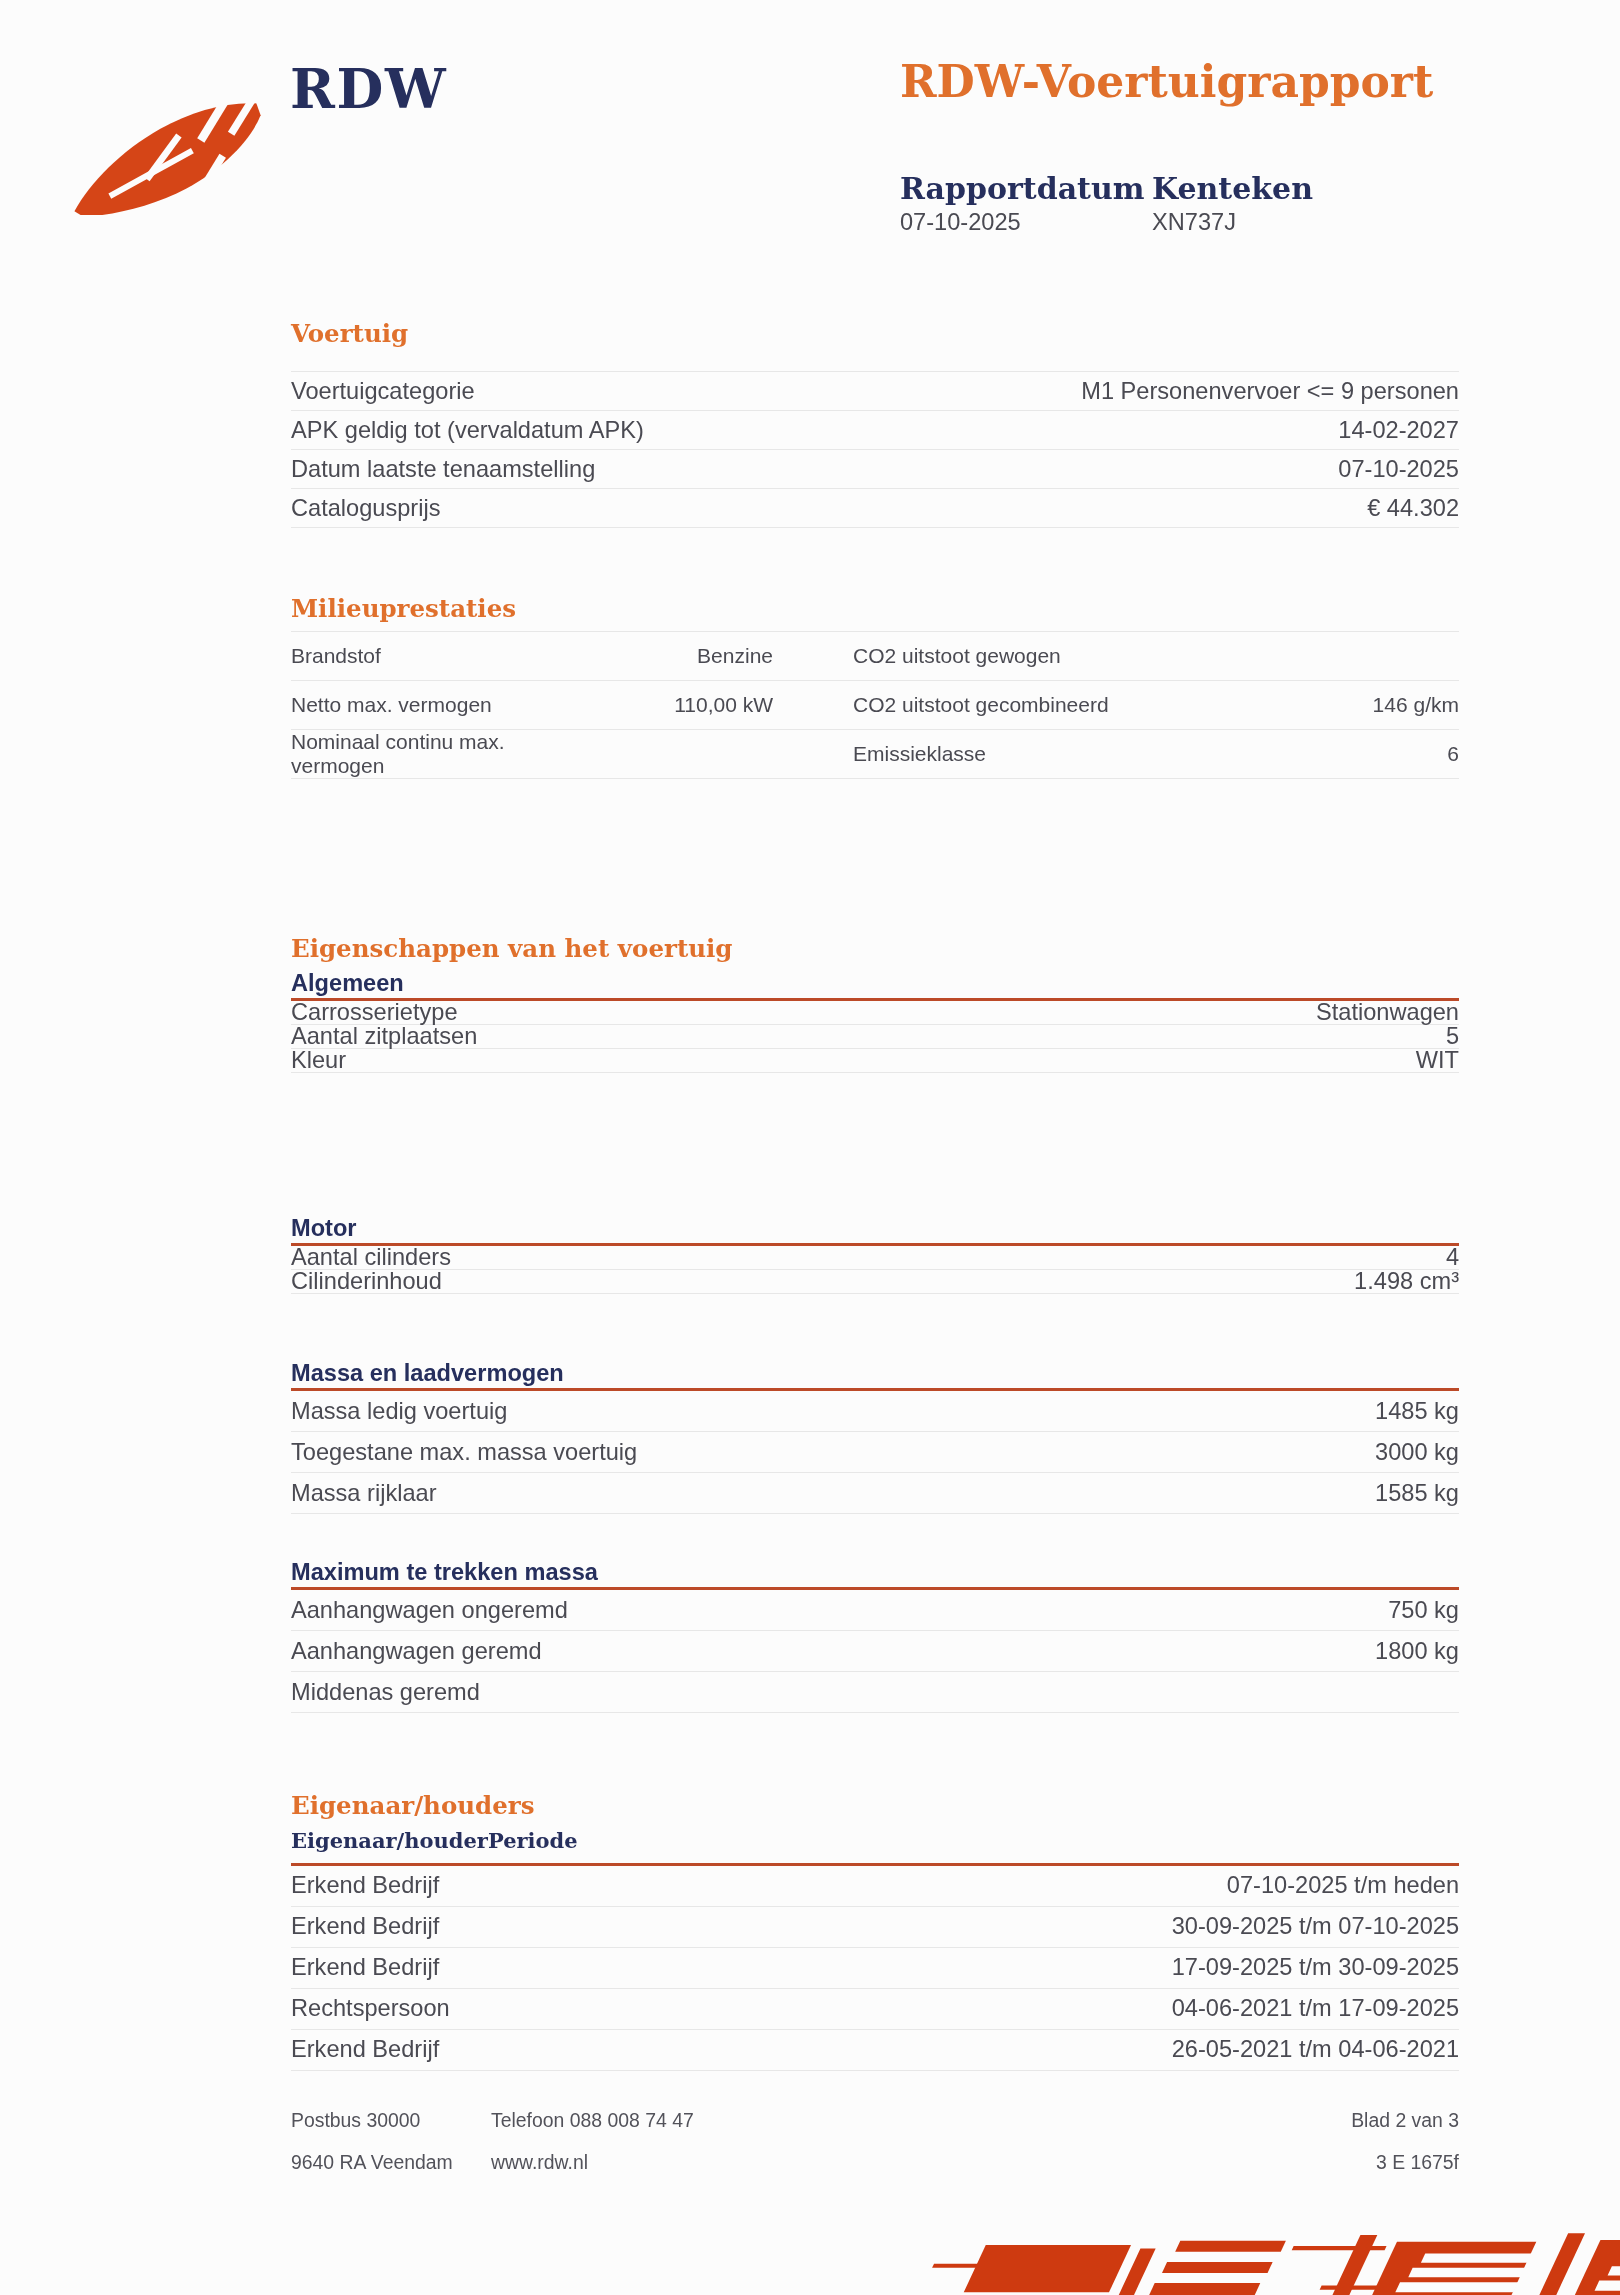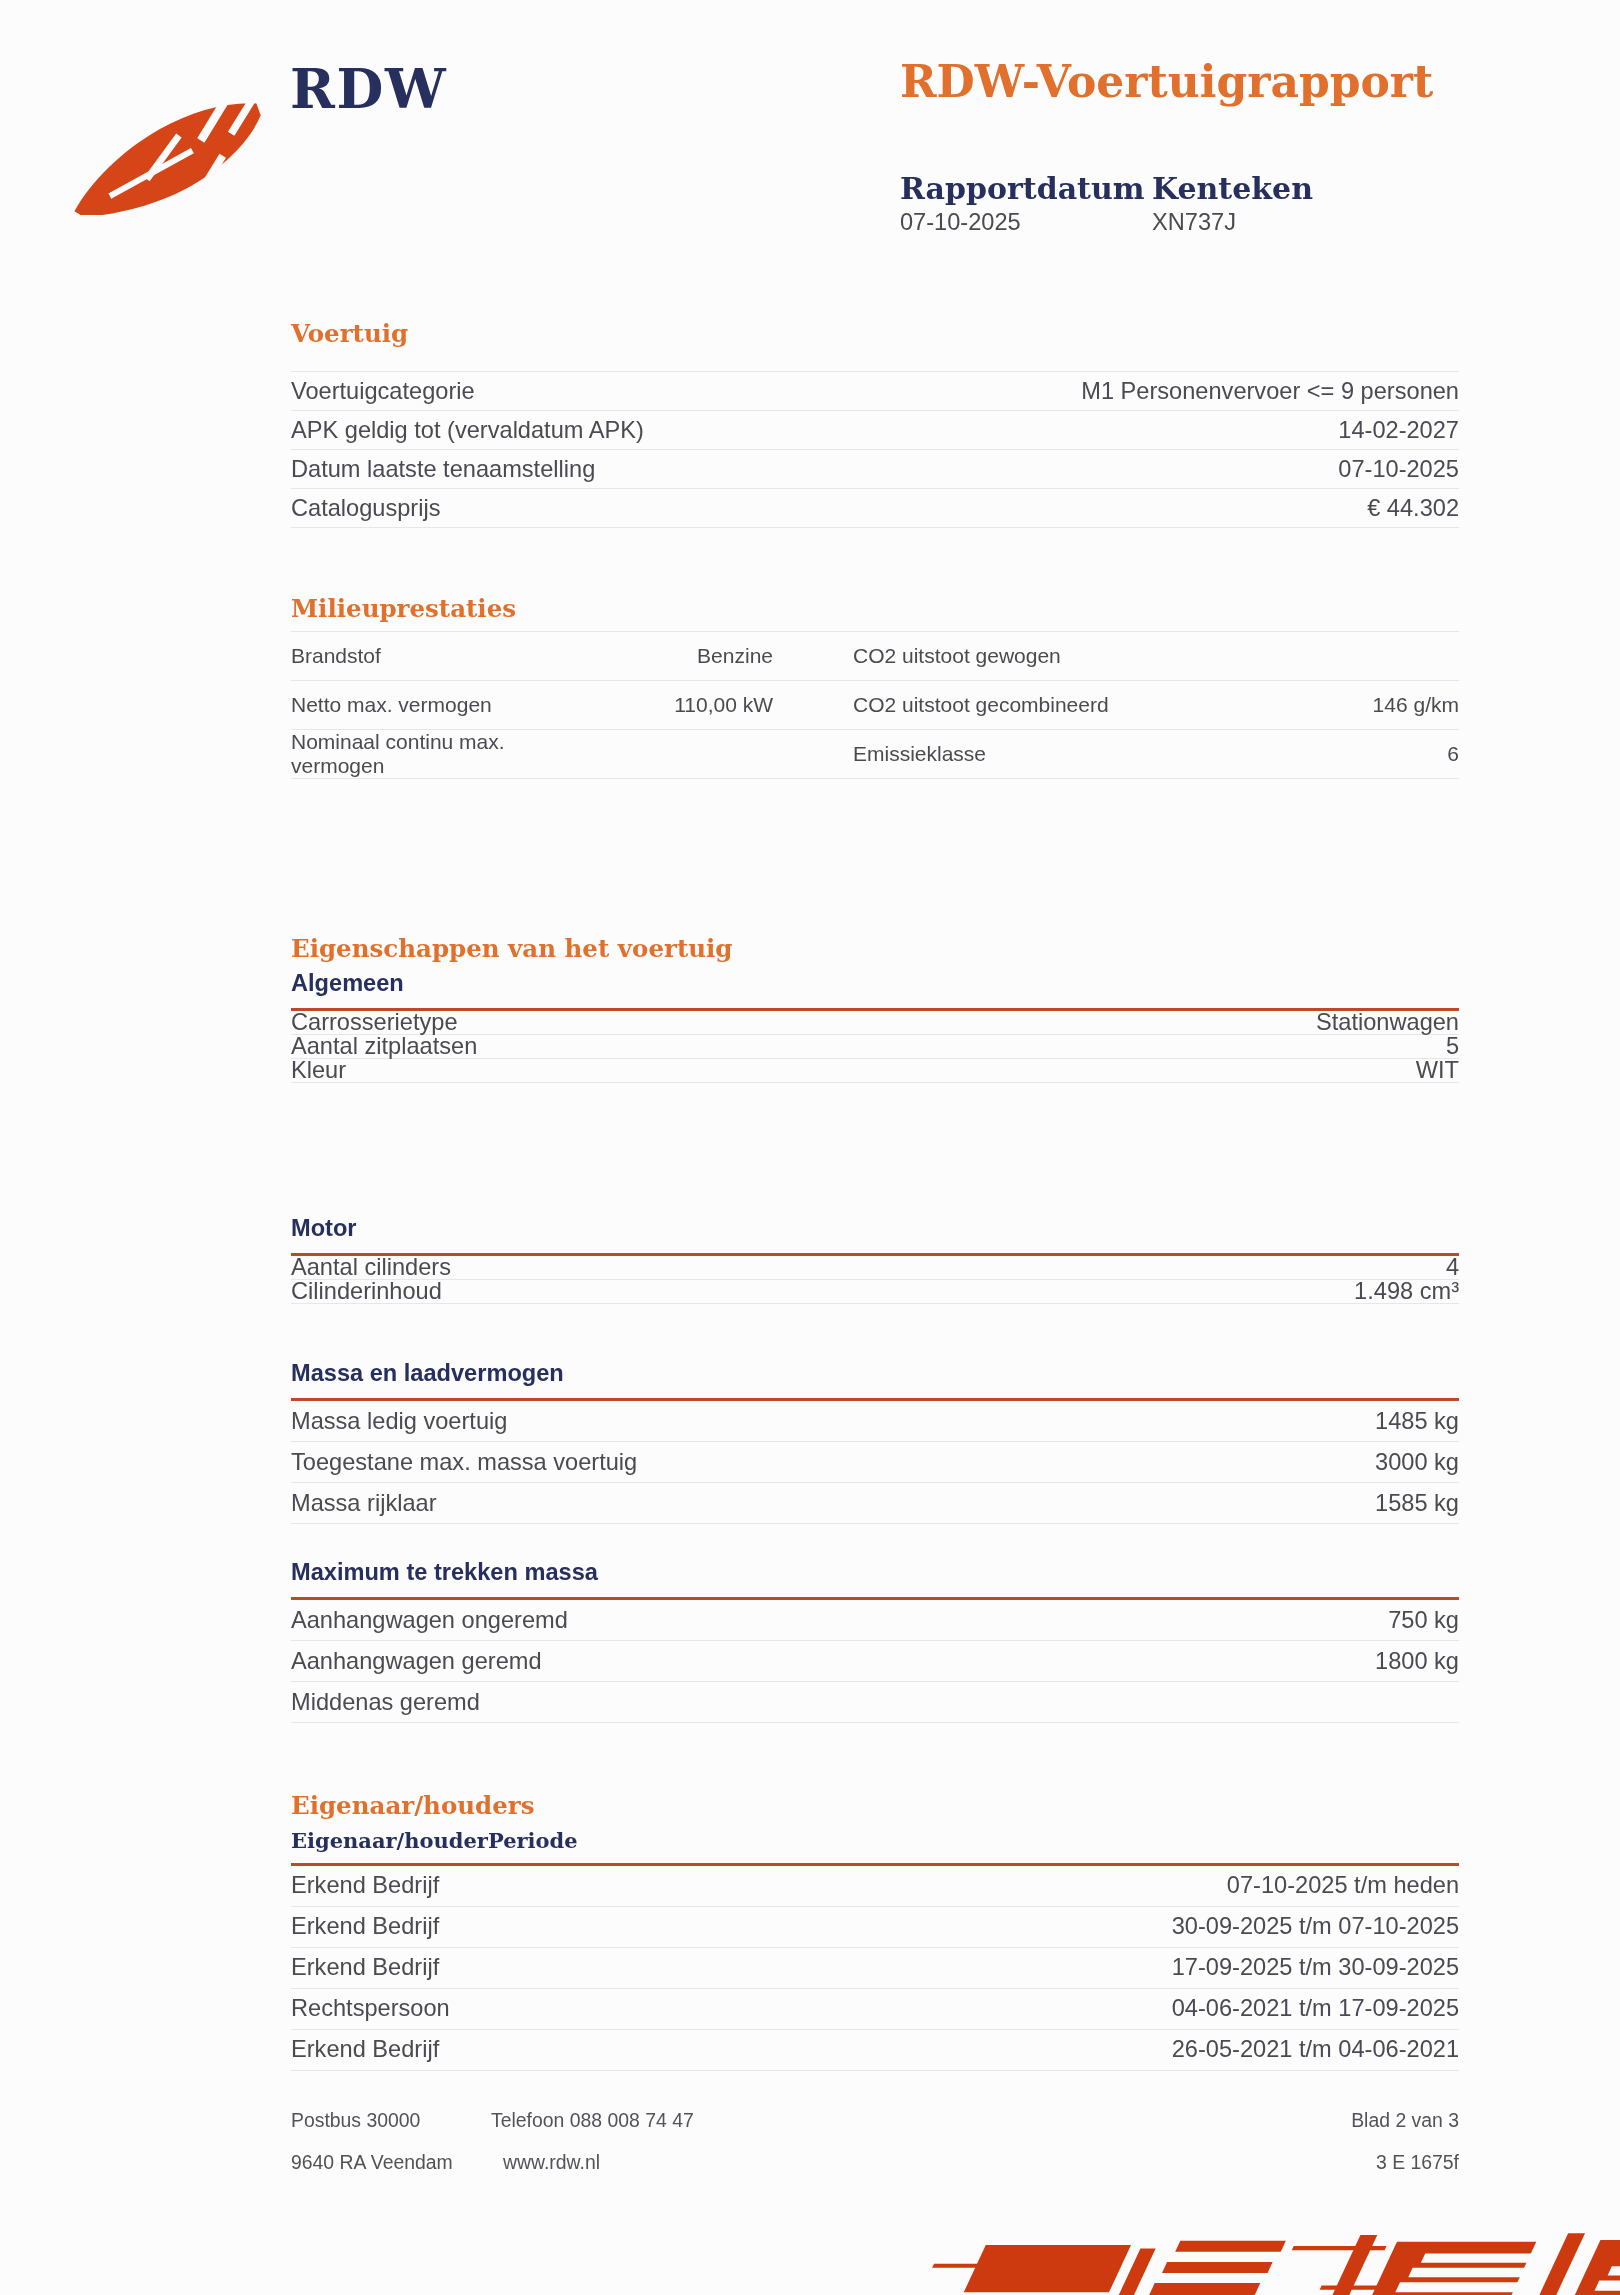--- a/index.html
+++ b/index.html
@@ -27,21 +27,21 @@
   }
   .meta-value{font-size:23.6px;}
   
   .content{position:absolute;left:291px;width:1168px;}
   .section-title{
     font-family:"DejaVu Serif", serif;font-weight:700;
     font-size:24.5px;line-height:30px;color:var(--accent,#e0702c);
   }
   .subhead{
     font-weight:700;font-size:23.6px;line-height:29px;color:var(--navy,#262f5d);
-    padding-bottom:10px;border-bottom:3.4px solid var(--underline,#bc4a28);
+    border-bottom:3.4px solid var(--underline,#bc4a28);
   }
   .rows-topline{border-top:1.7px solid var(--line,#e7e7e7);}
   .row{
     display:flex;align-items:center;box-sizing:border-box;
     border-bottom:1.7px solid var(--line,#e7e7e7);
     font-size:23.6px;
   }
   .row .label{flex:1;text-align:left;}
   .row .value{text-align:right;white-space:nowrap;}
   .h46{height:39px;} .h47{height:24px;} .h48{height:41px;} .h49{height:41px;} .h58{height:49px;}
@@ -265,21 +265,21 @@
         <span class="label">Erkend Bedrijf</span>
         <span class="value">26-05-2021 t/m 04-06-2021</span>
       </div>
 
   </div>
 </div>
 
 <div class="abs footer-text" style="left:291px;top:2109px;">Postbus 30000</div>
 <div class="abs footer-text" style="left:291px;top:2151px;">9640 RA Veendam</div>
 <div class="abs footer-text" style="left:491px;top:2109px;">Telefoon 088 008 74 47</div>
-<div class="abs footer-text" style="left:491px;top:2151px;margin-left:12px;">www.rdw.nl</div>
+<div class="abs footer-text" style="left:491px;top:2151px;">www.rdw.nl</div>
 <div class="abs footer-text right-align" style="right:162px;top:2109px;">Blad 2 van 3</div>
 <div class="abs footer-text right-align" style="right:162px;top:2151px;">3 E 1675f</div>
 
 <svg id="speed-pattern" class="abs" width="701" height="72" viewBox="0 0 830 85" aria-hidden="true">
   <g transform="translate(30,0) skewX(-25)" fill="#ce3a10">
     <rect x="9" y="48" width="80" height="5"></rect>
     <rect x="60" y="26" width="172" height="56"></rect>
     <rect x="245" y="30" width="18" height="55"></rect>
     <rect x="288" y="21" width="125" height="13"></rect>
     <rect x="425" y="27" width="110" height="5"></rect>

